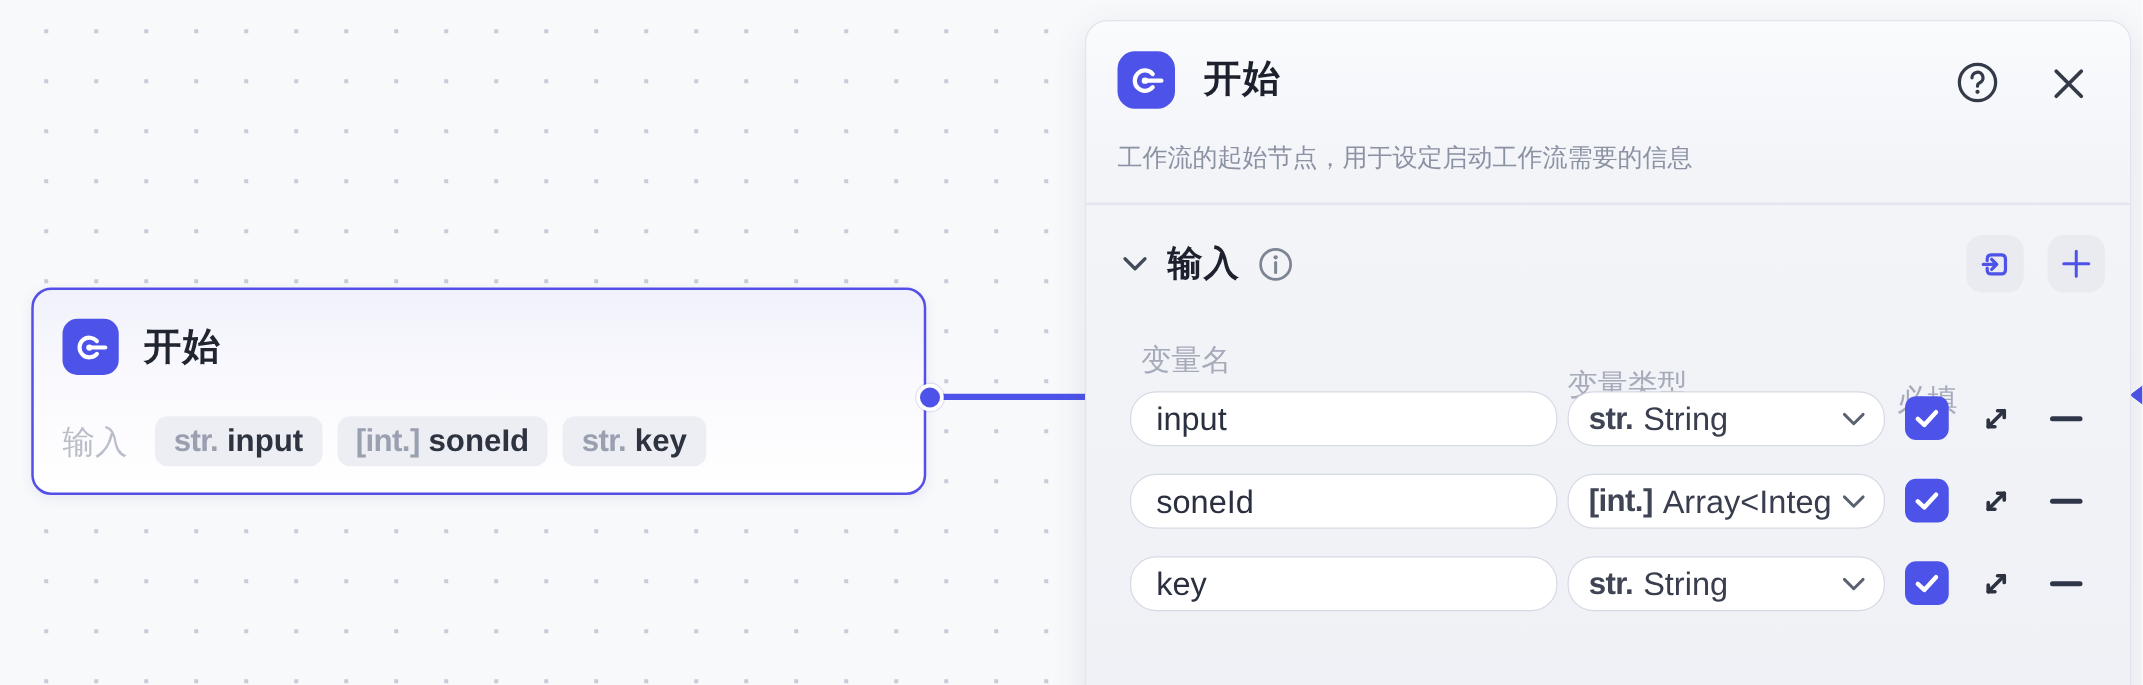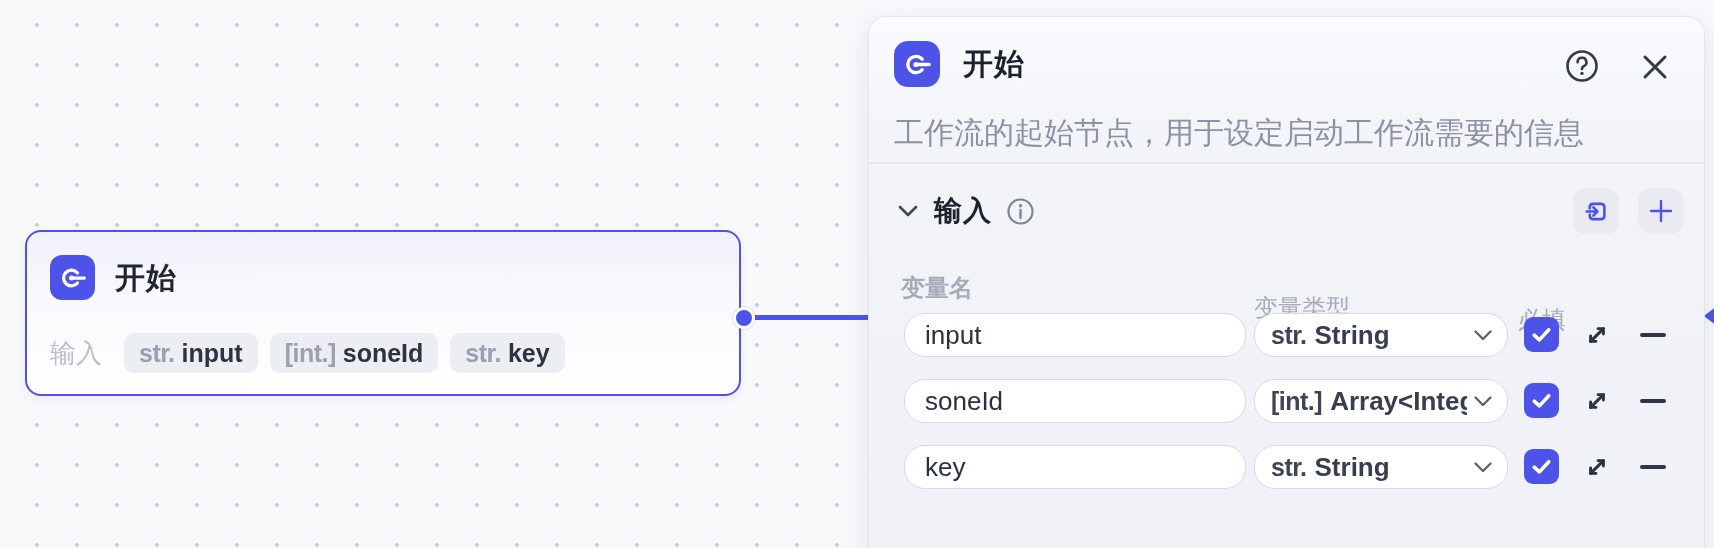--- a/index.html
+++ b/index.html
@@ -60,54 +60,54 @@
     background:#4d53e8;display:flex;align-items:center;justify-content:center;
   }
   .panel-title{
     position:absolute;left:94px;top:24px;height:46px;line-height:46px;
     font-size:30px;font-weight:700;color:#1d212e;letter-spacing:1px;
   }
   .help-btn{position:absolute;left:695px;top:31px;width:36px;height:36px;cursor:pointer;}
   .close-btn{position:absolute;left:771px;top:35px;width:30px;height:30px;cursor:pointer;}
   .panel-desc{
     position:absolute;left:25px;top:96px;width:780px;
-    font-size:30px;color:#8b92a3;white-space:nowrap;
+    font-size:20px;color:#8b92a3;white-space:nowrap;
   }
   .divider{position:absolute;left:0;top:145px;width:100%;height:1.5px;background:#e3e6ee;}
   .section-header{
     position:absolute;left:28px;top:171px;height:46px;display:flex;align-items:center;
   }
   .section-chevron{margin-right:15px;display:flex;}
   .section-title{font-size:28px;font-weight:700;color:#1d212e;letter-spacing:1px;}
   .info-icon{margin-left:14px;display:flex;}
   .tool-btn{
     position:absolute;top:171px;width:46px;height:46px;border-radius:13px;background:#e9ebf1;
     display:flex;align-items:center;justify-content:center;cursor:pointer;
   }
   .tool-btn.import{left:704px;}
   .tool-btn.add{left:769px;}
   .col-head{position:absolute;top:255px;font-size:24px;color:#a6abba;}
-  .col-name{left:32px;font-weight:bold;}
+  .col-name{left:44px;}
   .col-type{left:385px;margin-top:20px;}
   .col-req{left:649px;margin-top:32px;}
   .rows{position:absolute;left:35px;top:296px;width:780px;}
   .var-row{position:relative;height:44px;margin-bottom:22px;}
   .name-input{
     position:absolute;left:0;top:0;width:342px;height:44px;box-sizing:border-box;
     border:1.5px solid #d7dae5;border-radius:21px;background:#ffffff;
     font-family:"Liberation Sans",sans-serif;font-size:26px;color:#2b3040;
     padding:0 0 0 20px;outline:none;
   }
   .type-select{
     position:absolute;left:350px;top:0;width:254px;height:44px;box-sizing:border-box;
     border:1.5px solid #d7dae5;border-radius:21px;background:#ffffff;
     display:flex;align-items:center;padding:0 14px 0 16px;cursor:pointer;
   }
   .type-select .glyph{font-size:25px;font-weight:700;color:#3f4554;margin-right:8px;letter-spacing:-0.5px;white-space:nowrap;}
-  .type-select .tlabel{font-size:26px;color:#383e4d;white-space:nowrap;overflow:hidden;flex:1;font-weight:bold;}
+  .type-select .tlabel{font-size:26px;color:#383e4d;white-space:nowrap;overflow:hidden;flex:1;}
   .type-select .sel-chevron{margin-left:6px;display:flex;flex:none;}
   .checkbox{
     position:absolute;left:620px;top:4px;width:35px;height:35px;border-radius:9px;
     background:#4d53e8;display:flex;align-items:center;justify-content:center;cursor:pointer;
   }
   .expand-btn{position:absolute;left:677px;top:6px;width:32px;height:32px;cursor:pointer;}
   .remove-btn{position:absolute;left:736px;top:13px;width:28px;height:18px;cursor:pointer;display:flex;align-items:center;}
   .remove-bar{width:26px;height:3.4px;background:#30364a;border-radius:2px;}
 </style>
 </head>

